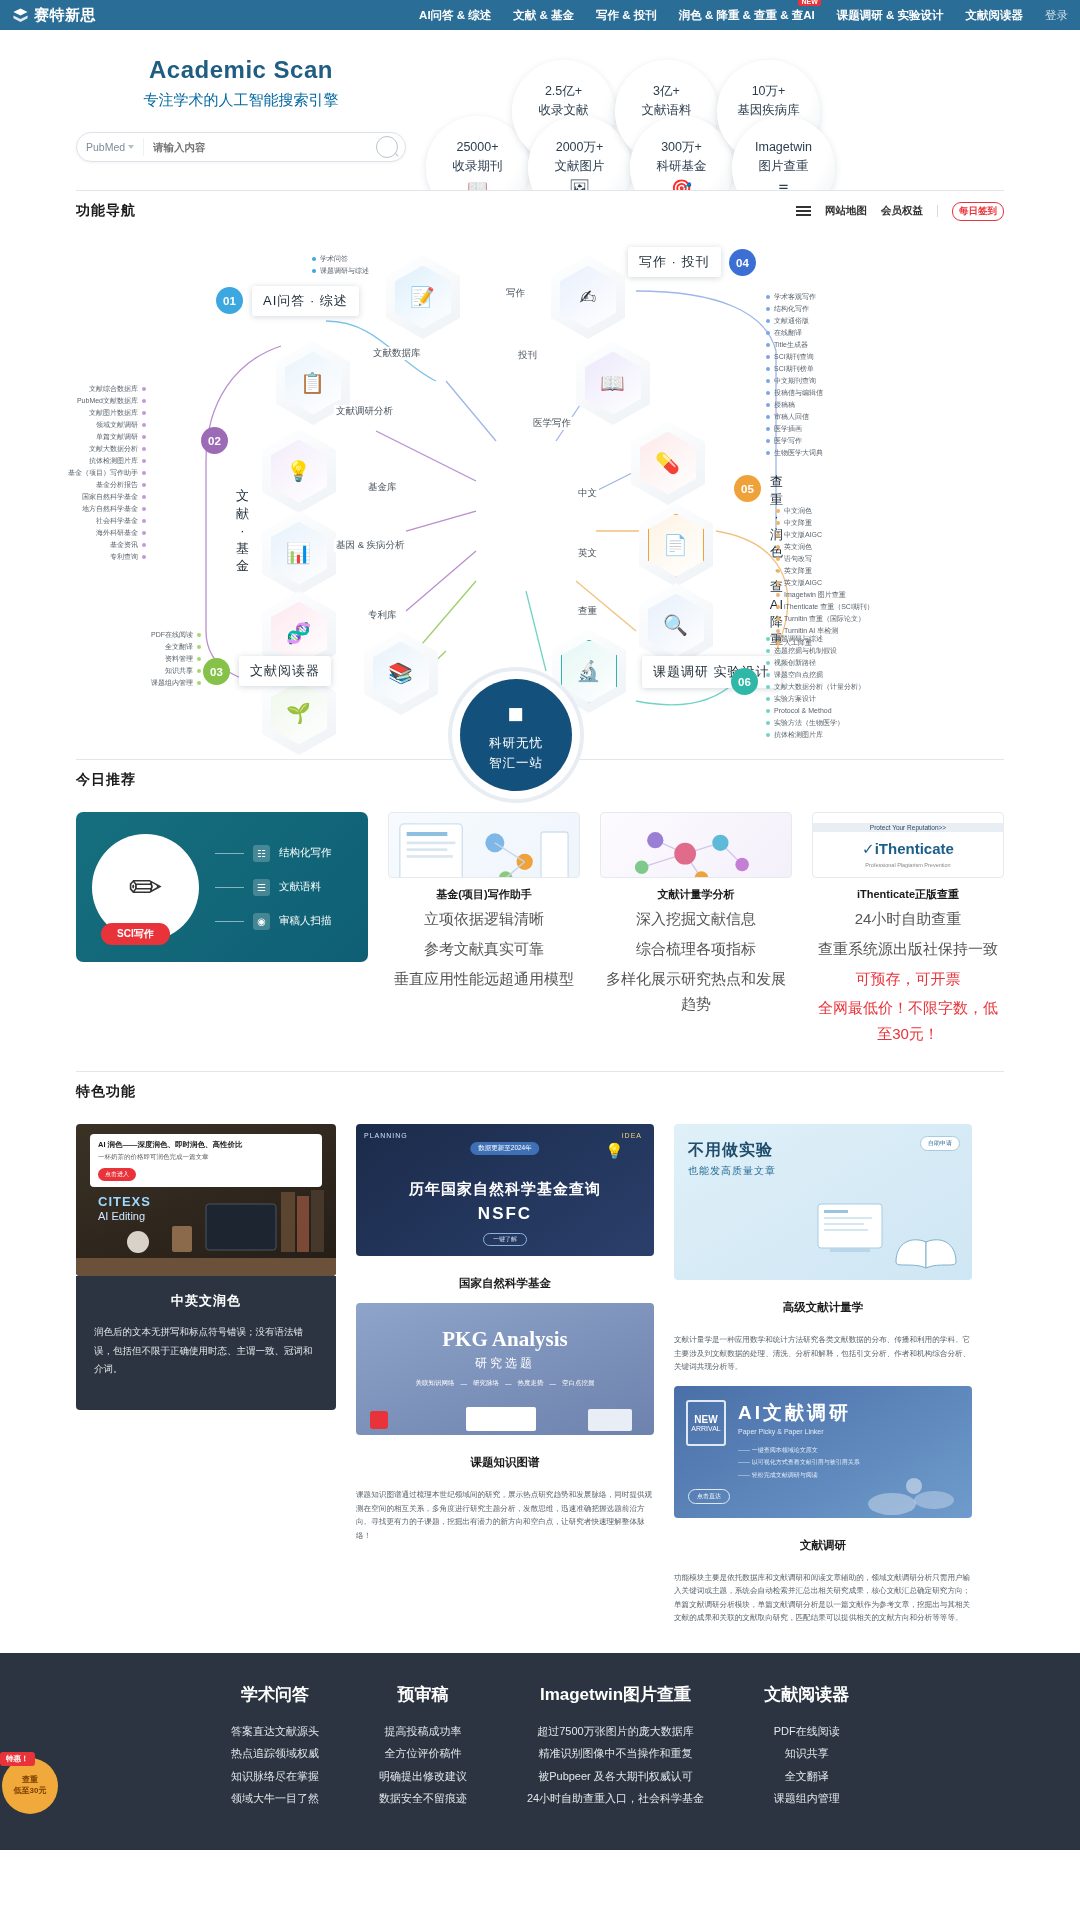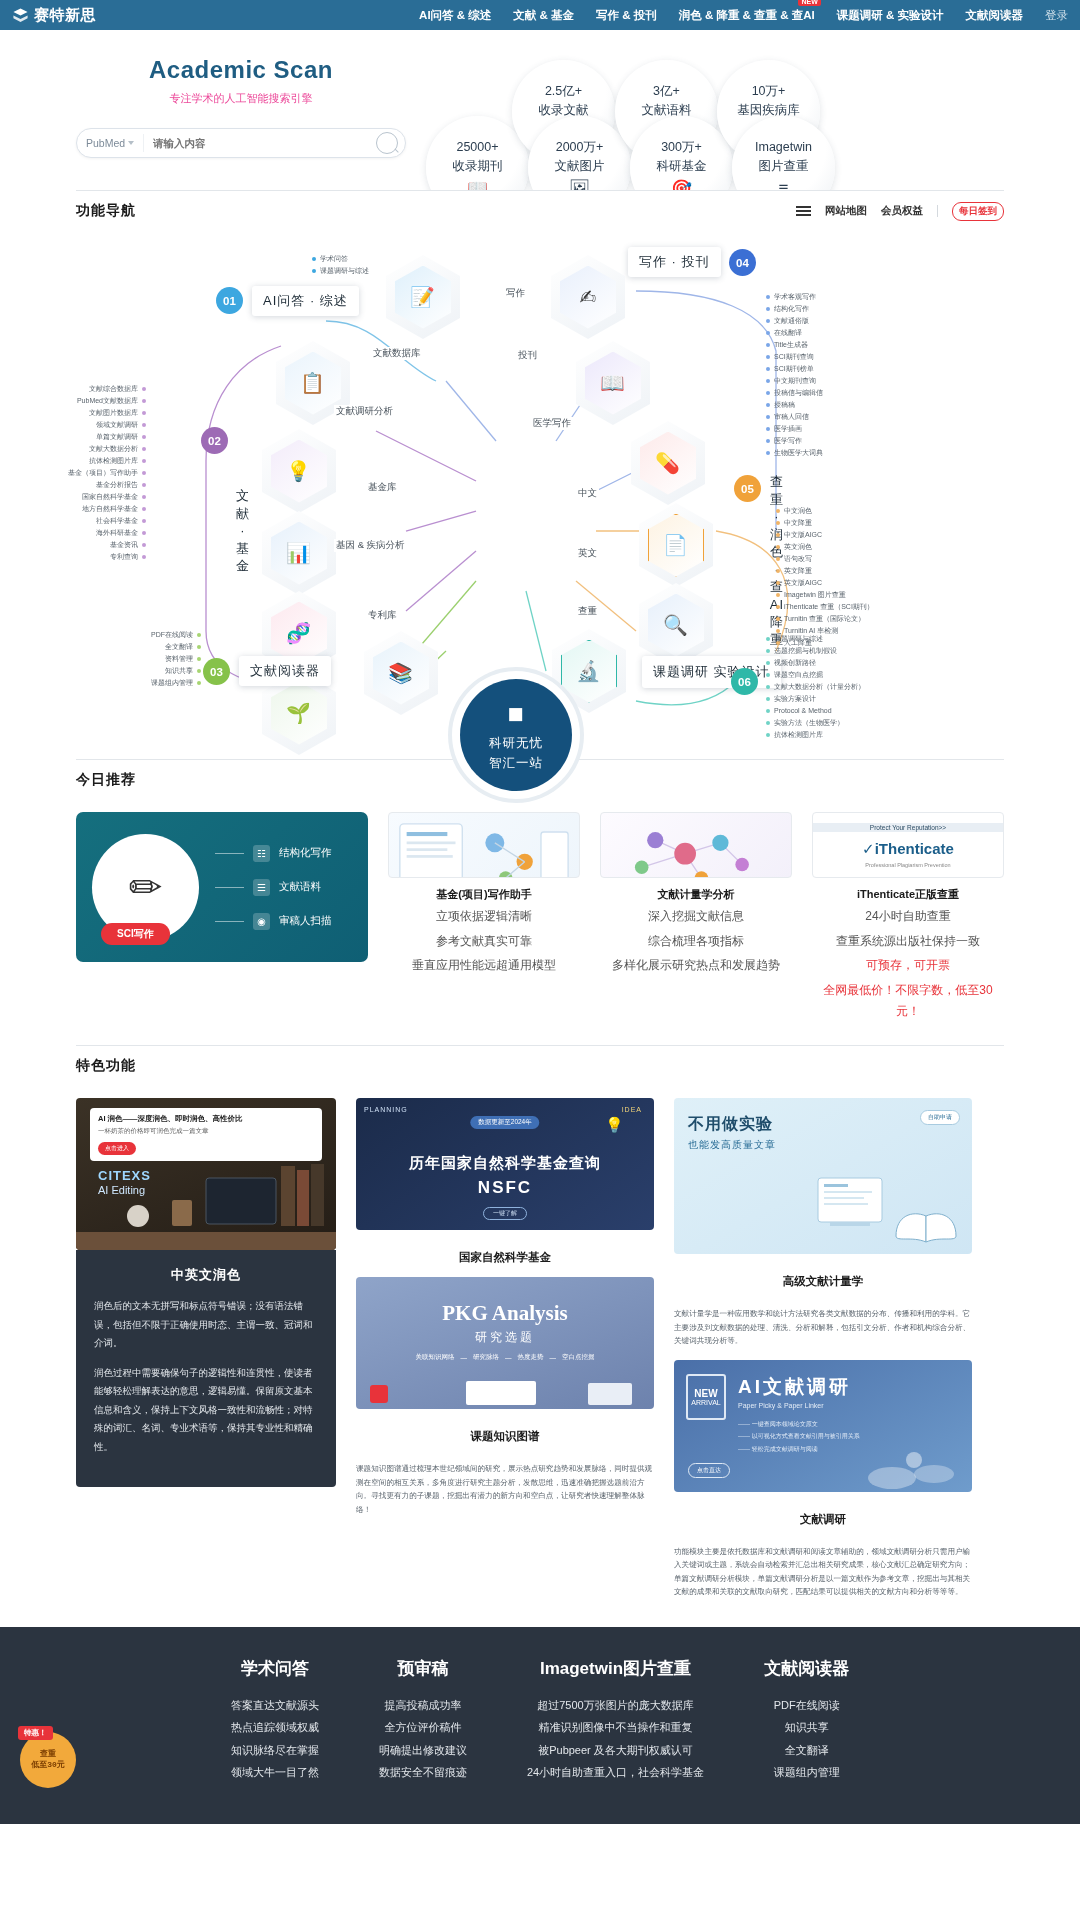--- a/index.html
+++ b/index.html
@@ -15,21 +15,21 @@
   .logo-text{color:#fff;font-size:15px;font-weight:bold;letter-spacing:.5px;}
   .nav-items{margin-left:auto;display:flex;align-items:center;gap:22px;padding-right:4px;}
   .nav-item{color:#fff;font-size:11.5px;font-weight:bold;position:relative;white-space:nowrap;cursor:pointer;}
   .nav-item .newbadge{position:absolute;top:-11px;right:-6px;background:#e8333a;color:#fff;
       font-size:7px;padding:1px 3px;border-radius:2px;font-weight:bold;letter-spacing:0;}
   .nav-login{color:#cfe0ea;font-size:11.5px;}
   
   .hero{position:relative;height:160px;background:#fff;overflow:hidden;}
   .hero-left{position:absolute;left:76px;top:26px;width:330px;text-align:center;}
   .hero-title{font-size:24px;font-weight:bold;color:#1f5d82;letter-spacing:.5px;}
-  .hero-sub{font-size:11px;color:#ec4899;margin-top:7px;}
+  .hero-sub{font-size:15px;color:#0369a1;margin-top:7px;}
   .searchbar{margin-top:22px;height:30px;border:1px solid #dde3ea;border-radius:15px;
      display:flex;align-items:center;background:#fff;box-shadow:0 1px 3px rgba(0,0,0,.05);}
   .sel{display:flex;align-items:center;gap:3px;font-size:10.5px;color:#7d8b99;padding:0 9px;border-right:1px solid #eef1f4;height:18px;}
   .caret{width:0;height:0;border-left:3px solid transparent;border-right:3px solid transparent;border-top:4px solid #b5bfc8;}
   .sinput{flex:1;font-size:10.5px;color:#2b4b63;font-weight:bold;padding-left:9px;border:0;outline:0;background:transparent;}
   .sbtn{width:22px;height:22px;margin-right:7px;border-radius:50%;border:1.3px solid #b9c4ce;position:relative;}
   .sbtn::after{content:"";position:absolute;width:5px;height:1.3px;background:#b9c4ce;transform:rotate(45deg);right:-2px;bottom:2px;}
   
   .bubbles{position:absolute;left:420px;top:24px;width:660px;height:145px;}
   .bub{position:absolute;border-radius:50%;background:radial-gradient(circle at 35% 28%,#ffffff 58%,#e9edf1 100%);
@@ -79,41 +79,41 @@
   .rec-tag{position:absolute;left:25px;bottom:17px;background:#e8333a;color:#fff;font-size:10px;
      border-radius:11px;padding:4px 16px;font-weight:bold;}
   .rec-rows{margin-left:16px;display:flex;flex-direction:column;gap:17px;}
   .rec-row{display:flex;align-items:center;gap:9px;color:#fff;font-size:10.5px;}
   .rec-ic{width:17px;height:17px;border-radius:3px;background:rgba(255,255,255,.22);
      display:flex;align-items:center;justify-content:center;font-size:10px;}
   .rec-dash{width:29px;height:1px;background:rgba(255,255,255,.5);}
   .card{flex:1;text-align:center;}
   .card-img{height:66px;border-radius:4px;border:1px solid #e6eaee;overflow:hidden;position:relative;background:#fff;}
   .card-t{font-size:11px;font-weight:bold;margin-top:9px;color:#1b1b1b;}
-  .card-l{font-size:12px;color:#555;line-height:1.72;margin-top:4px;}
+  .card-l{font-size:15px;color:#555;line-height:1.72;margin-top:4px;}
   .card-l.red{color:#e8333a;}
   
   .feat{display:flex;gap:20px;padding:12px 0 22px;}
   .fcol{display:flex;flex-direction:column;gap:12px;}
   .fcol.a{width:260px;}
   .fcol.b{width:298px;}
   .fcol.c{width:298px;}
   .fimg{border-radius:4px;overflow:hidden;position:relative;}
   .fdark{background:#2b3440;color:#fff;border-radius:0 0 4px 4px;padding:16px 18px 20px;}
   .fdark h4{font-size:13px;text-align:center;margin-bottom:13px;letter-spacing:1px;}
   .fdark p{font-size:9.5px;line-height:1.95;color:#e4e8ec;margin-bottom:11px;}
   .fcap{font-size:11.5px;font-weight:bold;text-align:center;margin-top:8px;color:#1b1b1b;}
   .fdesc{font-size:7.6px;line-height:1.78;color:#5a646d;margin-top:6px;}
   
   .footer{background:#2b3440;color:#fff;padding:30px 0 40px;margin-top:6px;position:relative;}
   .fcols{display:flex;justify-content:center;gap:60px;}
   .fc{text-align:center;}
   .fc h3{font-size:17px;font-weight:bold;margin-bottom:14px;}
   .fc div{font-size:11px;line-height:2.05;color:#e3e7eb;}
-  .fstamp{position:absolute;left:20px;bottom:32px;width:60px;height:60px;font-family:Liberation Mono, monospace;}
+  .fstamp{position:absolute;left:2px;bottom:32px;width:60px;height:60px;}
   .fstamp .tag{position:absolute;top:-6px;left:-2px;background:#e8333a;color:#fff;font-size:7.5px;
      padding:2px 6px;border-radius:3px;font-weight:bold;white-space:nowrap;}
   .fstamp .cir{width:56px;height:56px;border-radius:50%;background:#f2a93b;color:#7a3d00;font-size:8px;
      display:flex;flex-direction:column;align-items:center;justify-content:center;text-align:center;line-height:1.35;font-weight:bold;}
   
   .ph{position:absolute;inset:0;}
 </style>
 </head>
 <body>
 
@@ -664,21 +664,20 @@
           <rect x="205" y="6" width="14" height="60" fill="#5b4430"></rect>
             <rect x="221" y="10" width="12" height="56" fill="#7a4a36"></rect>
           <rect x="235" y="4" width="13" height="62" fill="#46382a"></rect>
           <rect x="96" y="40" width="20" height="26" rx="2" fill="#8a6a4a"></rect>
           <circle cx="62" cy="56" r="11" fill="#d8d2c8"></circle>
         </svg>
       </div>
       <div class="fdark" style="margin-top:-12px;">
         <h4>中英文润色</h4>
         <p>润色后的文本无拼写和标点符号错误；没有语法错误，包括但不限于正确使用时态、主谓一致、冠词和介词。</p>
-        <p>润色过程中需要确保句子的逻辑性和连贯性，使读者能够轻松理解表达的意思，逻辑易懂。保留原文基本信息和含义，保持上下文风格一致性和流畅性；对特殊的词汇、名词、专业术语等，保持其专业性和精确性。</p>
       </div>
     </div>
 
     <div class="fcol b">
       <div class="fimg" style="height:132px;background:linear-gradient(145deg,#1b2b4a,#2a3f6b);position:relative;">
         <div style="position:absolute;left:8px;top:8px;color:#cfe0f5;font-size:7px;letter-spacing:1px;">PLANNING</div>
         <div style="position:absolute;right:12px;top:8px;color:#f3d57a;font-size:7px;letter-spacing:1px;">IDEA</div>
         <div style="position:absolute;right:30px;top:18px;font-size:15px;">💡</div>
         <div style="position:absolute;left:50%;top:18px;transform:translateX(-50%);background:#3f6fb5;color:#fff;font-size:6.5px;border-radius:8px;padding:2px 8px;white-space:nowrap;">数据更新至2024年</div>
         <div style="position:absolute;left:0;right:0;top:56px;text-align:center;color:#fff;font-size:15px;font-weight:bold;letter-spacing:1px;">历年国家自然科学基金查询</div>

